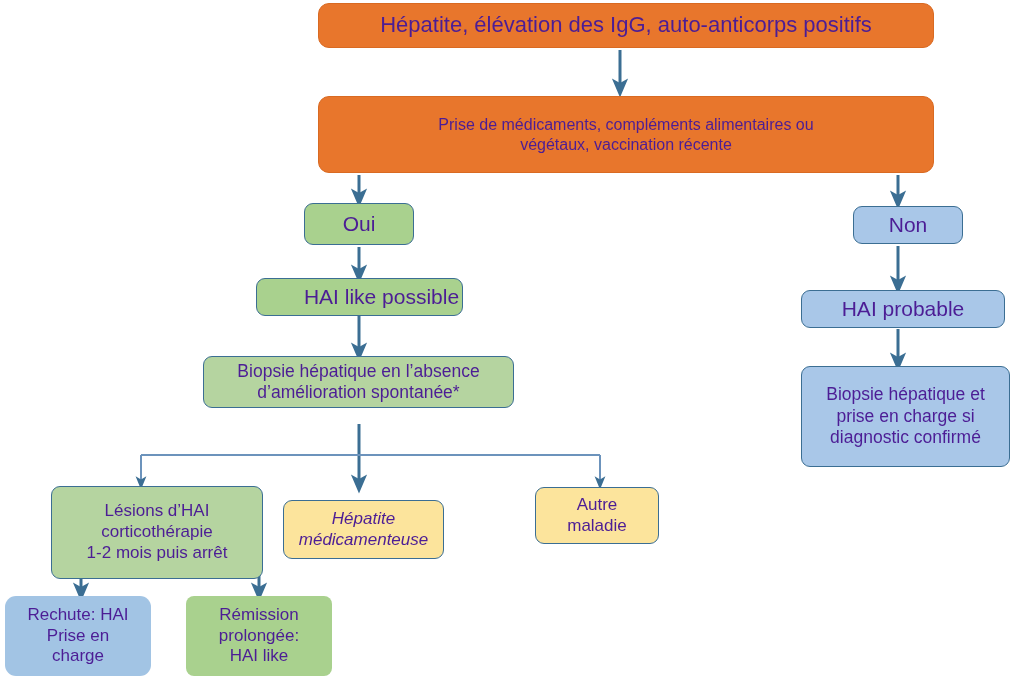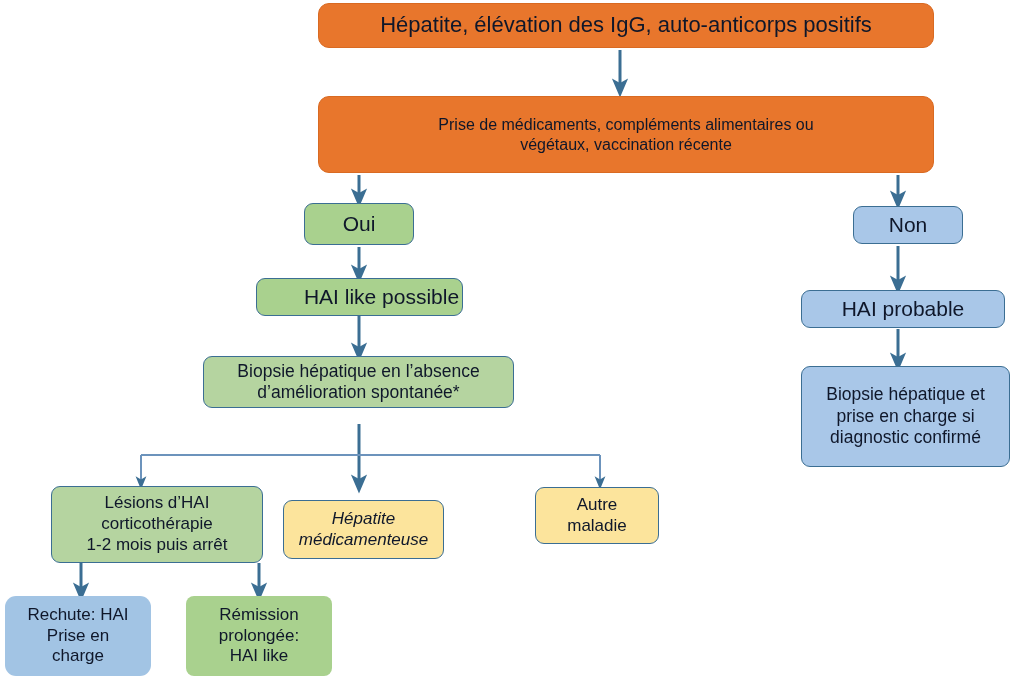--- a/index.html
+++ b/index.html
@@ -17,21 +17,21 @@
     background: #ffffff;
     overflow: hidden;
   }
   .node {
     position: absolute;
     box-sizing: border-box;
     display: flex;
     align-items: center;
     justify-content: center;
     text-align: center;
-    color: #0f172a;
+    color: #4c1d95;
     line-height: 1.22;
     border-radius: 9px;
     white-space: pre-line;
   }
   .node-orange {
     background: #E8762C;
     border: 1.5px solid #D96A22;
     border-radius: 11px;
   }
   .node-green {
@@ -127,21 +127,21 @@
 
   <div class="node node-blue f21" style="left:801px; top:290px; width:204px; height:38px;">HAI probable</div>
 
   <div class="node node-green-soft f18" style="left:203px; top:356px; width:311px; height:52px;">Biopsie hépatique en l’absence
 d’amélioration spontanée*</div>
 
   <div class="node node-blue f18" style="left:801px; top:366px; width:209px; height:101px;">Biopsie hépatique et
 prise en charge si
 diagnostic confirmé</div>
 
-  <div class="node node-green-soft f17" style="left:51px; top:486px; width:212px; height:77px;">Lésions d’HAI
+  <div class="node node-green-soft f17" style="left:51px; top:486px; width:212px; height:93px;">Lésions d’HAI
 corticothérapie
 1-2 mois puis arrêt</div>
 
   <div class="node node-yellow f17" style="left:283px; top:500px; width:161px; height:59px;font-style:italic;">Hépatite
 médicamenteuse</div>
 
   <div class="node node-yellow f17" style="left:535px; top:487px; width:124px; height:57px;">Autre
 maladie</div>
 
   <div class="node node-plain-blue f17" style="left:5px; top:596px; width:146px; height:80px;">Rechute: HAI

